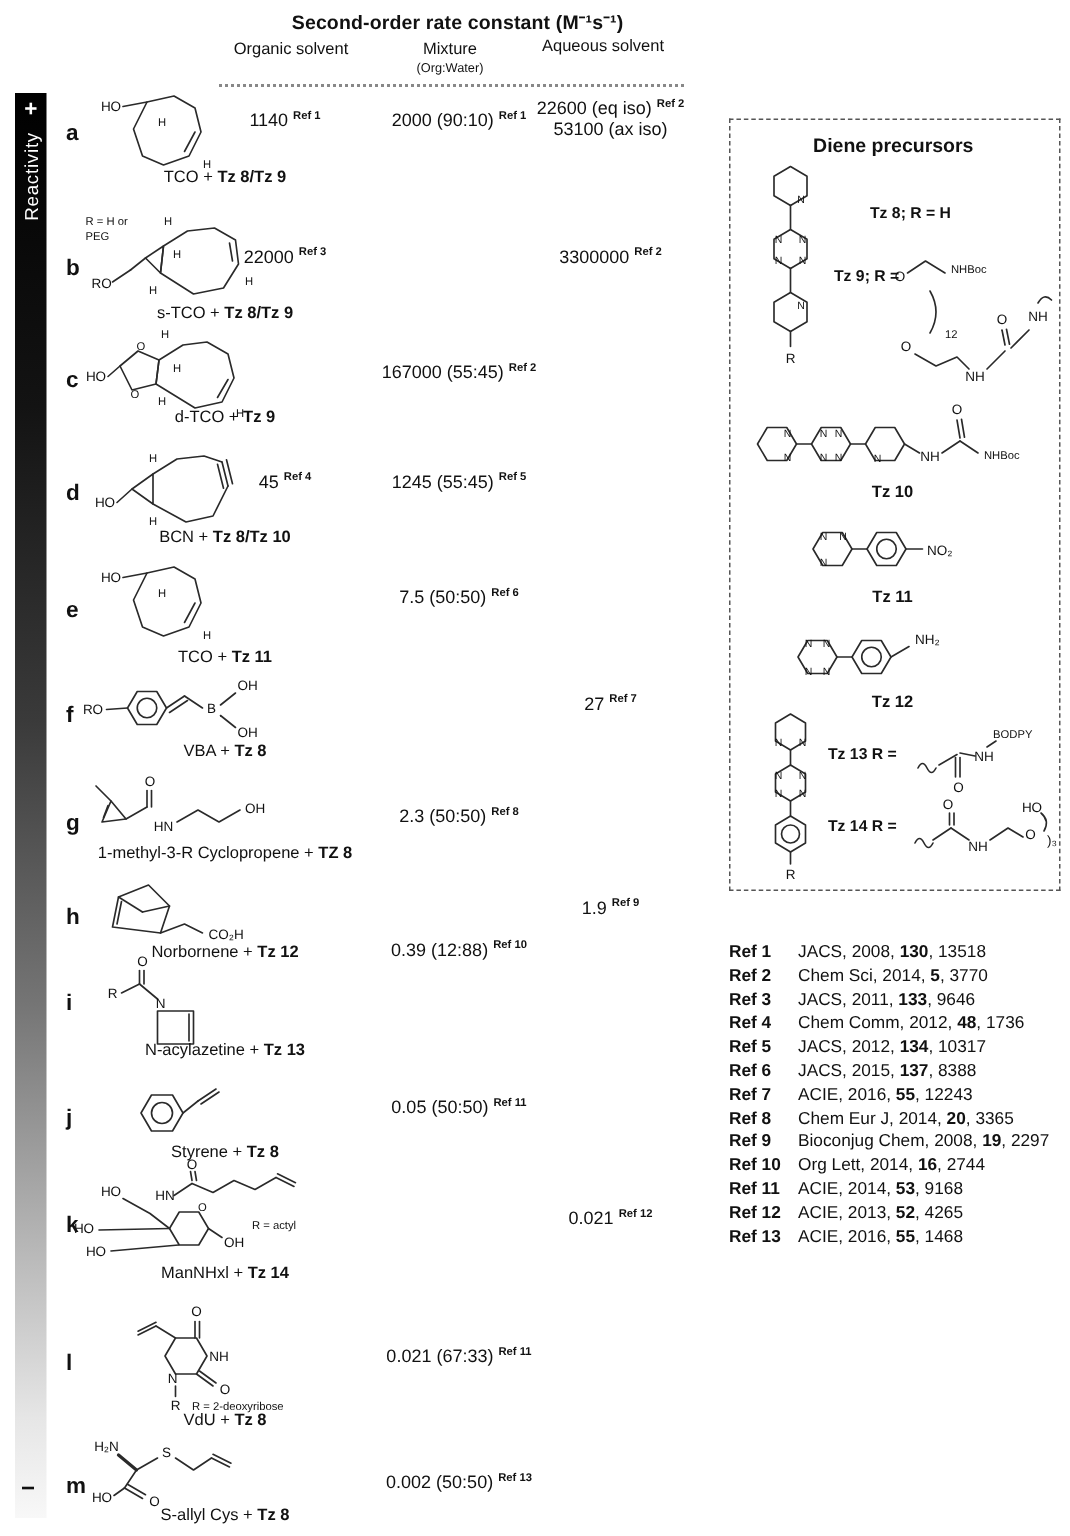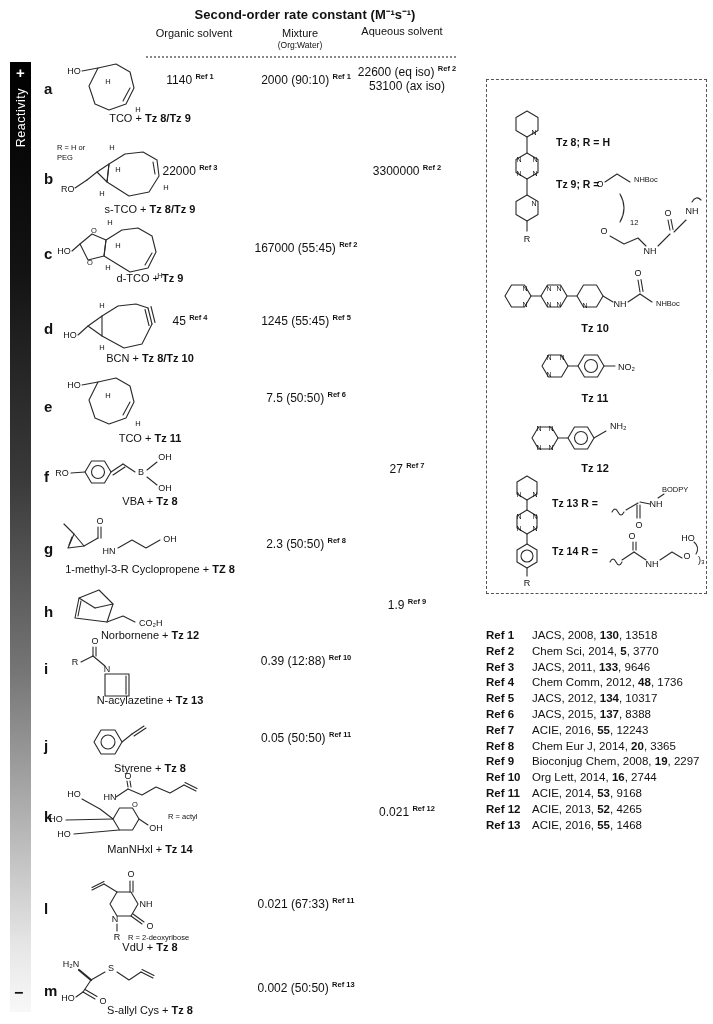--- a/index.html
+++ b/index.html
@@ -180,21 +180,21 @@
     <line x1="16" y1="24" x2="28" y2="18"></line>
     <line x1="28" y1="18" x2="28" y2="9"></line>
     <line x1="31" y1="18" x2="31" y2="9"></line>
     <text x="30" y="6" text-anchor="middle">O</text>
     <line x1="28" y1="18" x2="40" y2="28"></line>
     <polygon points="40,36 64,36 64,58 40,58"></polygon>
     <line x1="61" y1="38" x2="61" y2="56"></line>
     <text x="42" y="34" text-anchor="middle">N</text>
   </svg>
   <div class="abs cap" style="left:35px;top:694px;width:230px"><span>N-acylazetine + </span><b>Tz 13</b></div>
-  <div class="abs val" style="left:244px;top:653px;width:124px"><span>0.39 (12:88)</span> <sup>Ref 10</sup></div>
+  <div class="abs val" style="left:244px;top:625px;width:124px"><span>0.39 (12:88)</span> <sup>Ref 10</sup></div>
 
   <div class="abs letter" style="left:44px;top:737px">j</div>
   <svg class="abs" style="left:68px;top:712px" width="100" height="52">
     <polygon points="26,30 33,18 47,18 54,30 47,42 33,42"></polygon>
     <circle cx="40" cy="30" r="7"></circle>
     <line x1="54" y1="30" x2="64" y2="22"></line>
     <line x1="64" y1="22" x2="76" y2="14"></line>
     <line x1="66" y1="24" x2="78" y2="16"></line>
   </svg>
   <div class="abs cap" style="left:35px;top:762px;width:230px"><span>Styrene + </span><b>Tz 8</b></div>
@@ -259,37 +259,38 @@
     <line x1="36" y1="26" x2="50" y2="18"></line>
     <text x="56" y="17" text-anchor="middle">S</text>
     <polyline points="62,18 74,26 86,18"></polyline>
     <line x1="86" y1="18" x2="98" y2="24"></line>
     <line x1="87" y1="15.5" x2="99" y2="21.5"></line>
   </svg>
   <div class="abs cap" style="left:35px;top:1004px;width:230px"><span>S-allyl Cys + </span><b>Tz 8</b></div>
   <div class="abs val" style="left:244px;top:980px;width:124px"><span>0.002 (50:50)</span> <sup>Ref 13</sup></div>
 
   <div class="abs dbox" style="left:486px;top:79px;width:219px;height:513px"></div>
+  <div class="abs dtitle" style="left:486px;top:89px;width:219px">Diene precursors</div>
 
   <svg class="abs" style="left:497px;top:108px" width="64" height="150">
     <polygon points="30,3 41,9.5 41,22.5 30,29 19,22.5 19,9.5"></polygon>
     <text x="37" y="27" text-anchor="middle" class="xs">N</text>
     <line x1="30" y1="29" x2="30" y2="45"></line>
     <polygon points="30,45 41,51.5 41,64.5 30,71 19,64.5 19,51.5"></polygon>
     <text x="22" y="54" text-anchor="middle" class="xs">N</text>
     <text x="38" y="54" text-anchor="middle" class="xs">N</text>
     <text x="22" y="68" text-anchor="middle" class="xs">N</text>
     <text x="38" y="68" text-anchor="middle" class="xs">N</text>
     <line x1="30" y1="71" x2="30" y2="87"></line>
     <polygon points="30,87 41,93.5 41,106.5 30,113 19,106.5 19,93.5"></polygon>
     <text x="37" y="98" text-anchor="middle" class="xs">N</text>
     <line x1="30" y1="113" x2="30" y2="123"></line>
     <text x="30" y="134" text-anchor="middle">R</text>
   </svg>
-  <div class="abs tzlab" style="left:556px;top:136px">Tz 8; R = H</div>
+  <div class="abs tzlab" style="left:580px;top:136px">Tz 8; R = H</div>
   <div class="abs tzlab" style="left:556px;top:178px">Tz 9; R =</div>
   <svg class="abs" style="left:592px;top:162px" width="112" height="100">
     <text x="8" y="25" text-anchor="middle">O</text>
     <polyline points="13,20 25,12 38,20"></polyline>
     <text x="42" y="20" text-anchor="start" class="sm">NHBoc</text>
     <path d="M28,32 Q36,46 28,60"></path>
     <text x="38" y="63" text-anchor="start" class="sm">12</text>
     <text x="12" y="72" text-anchor="middle">O</text>
     <polyline points="18,74 32,82 46,76 54,84"></polyline>
     <text x="58" y="92" text-anchor="middle">NH</text>

